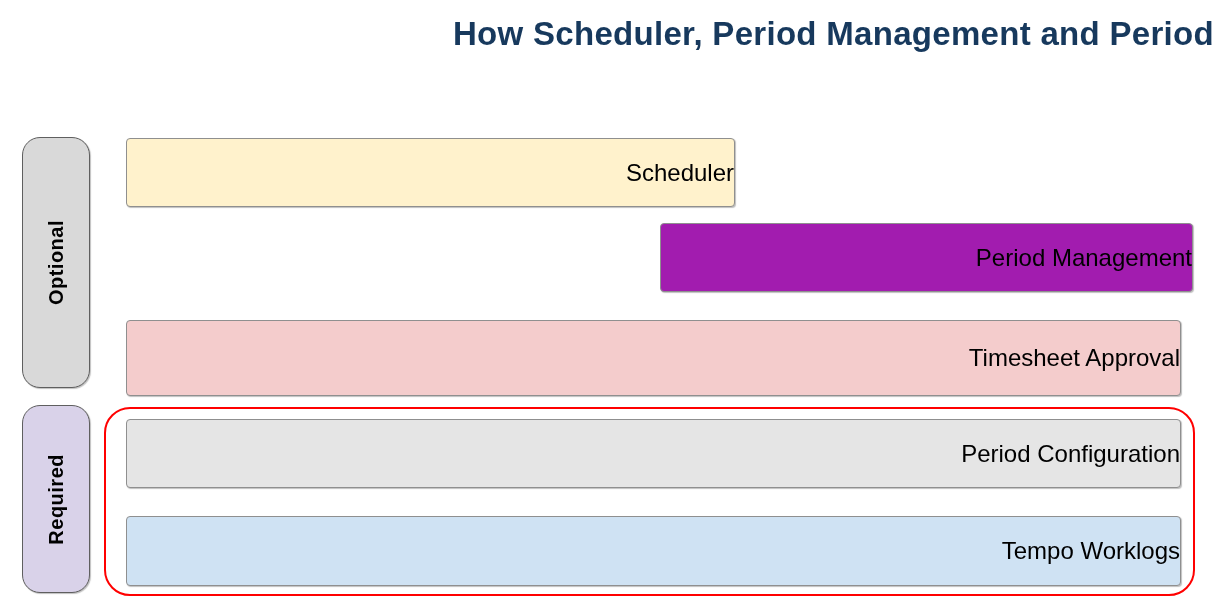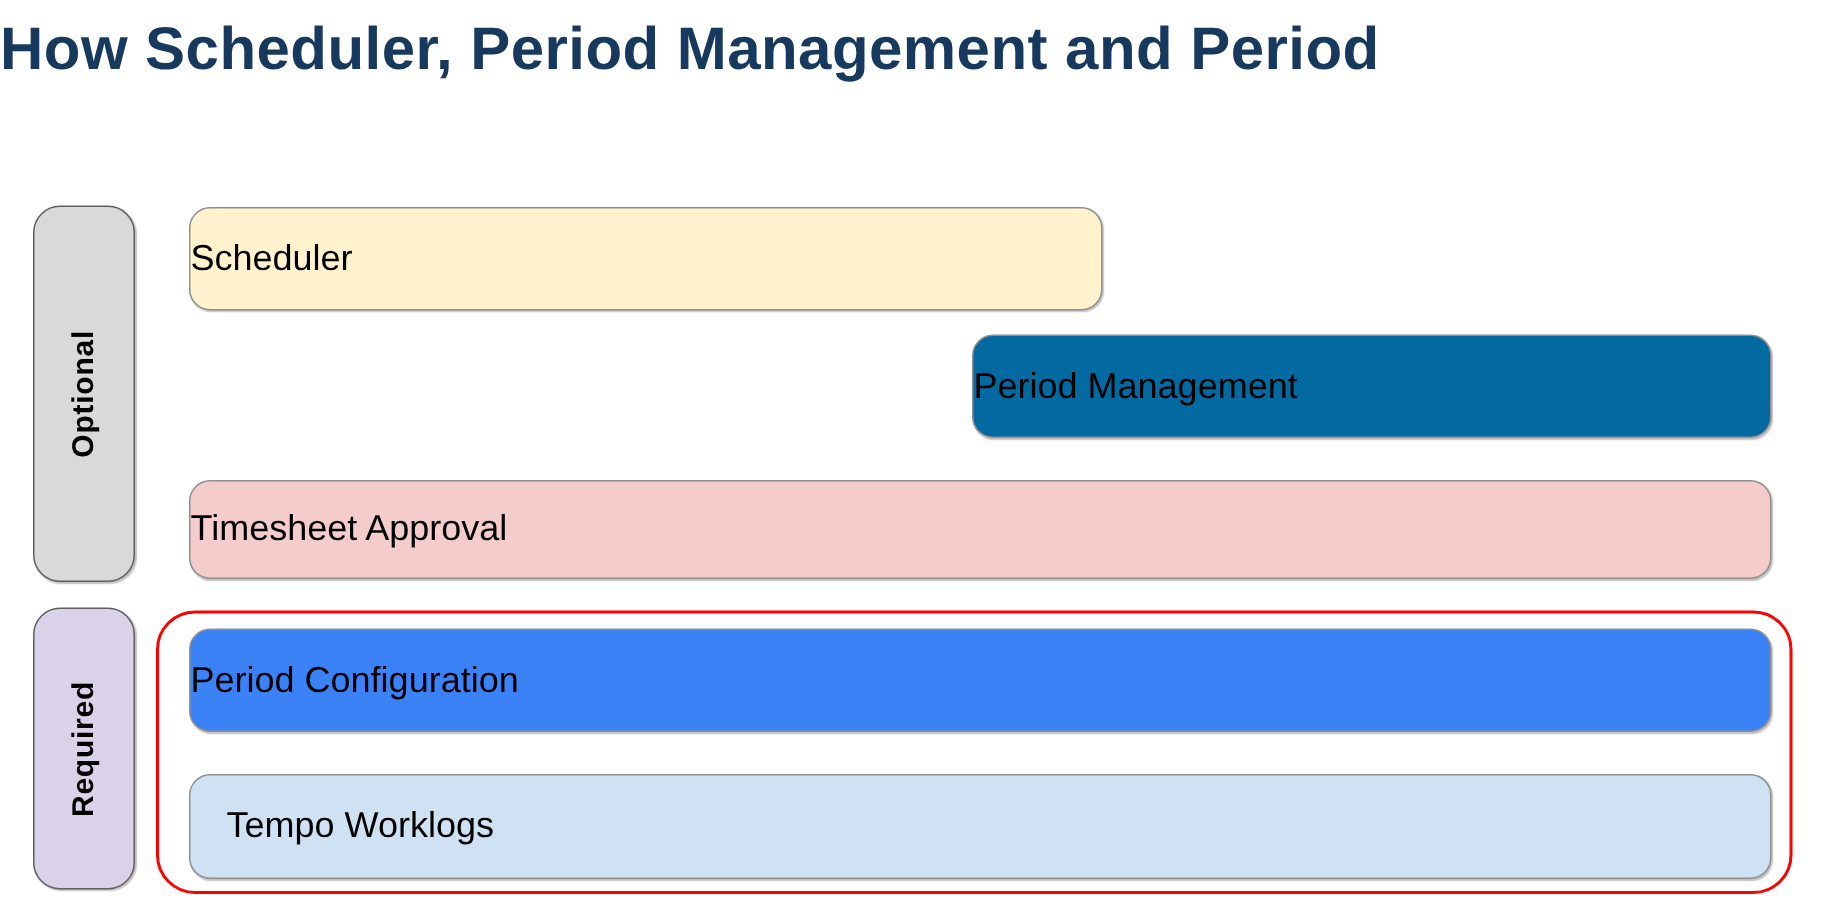--- a/index.html
+++ b/index.html
@@ -15,22 +15,22 @@
     background: #ffffff;
     overflow: hidden;
   }
 
   
   .title {
     position: absolute;
     top: 8px;
     left: 0;
     width: 100%;
-    text-align: left;
-    font-size: 40px;
+    text-align: right;
+    font-size: 33px;
     line-height: 51px;
     font-weight: 700;
     letter-spacing: 0.3px;
   }
   .title .xbold {
     font-weight: 900;
     -webkit-text-stroke: 0.9px currentColor;
   }
 
   
@@ -55,32 +55,32 @@
     letter-spacing: 0.5px;
     white-space: nowrap;
   }
   .side-box.optional { top: 137px; height: 251px; }
   .side-box.required { top: 405px; height: 188px; }
 
   
   .bar {
     position: absolute;
     border: 1.5px solid #8f8f8f;
-    border-radius: 14px;
+    border-radius: 4px;
     box-shadow: 1px 1px 1px rgba(0,0,0,0.25);
     display: flex;
     align-items: center;
-    justify-content: flex-start;
+    justify-content: flex-end;
     font-size: 24px;
     color: #000000;
     box-sizing: border-box;
   }
   .bar.scheduler            { left: 126px; top: 138px; width: 609px;  height: 69px; }
   .bar.period-management    { left: 648px; top: 223px; width: 533px;  height: 69px; }
-  .bar.timesheet-approval   { left: 126px; top: 320px; width: 1055px; height: 66px; }
+  .bar.timesheet-approval   { left: 126px; top: 320px; width: 1055px; height: 76px; }
   .bar.period-configuration { left: 126px; top: 419px; width: 1055px; height: 69px; }
   .bar.tempo-worklogs       { left: 126px; top: 516px; width: 1055px; height: 70px; padding-left: 24px; }
 
   
   .required-outline {
     position: absolute;
     left: 104px;
     top: 407px;
     width: 1091px;
     height: 189px;
@@ -107,29 +107,29 @@
   <div class="side-box required" style="background-color: rgb(217, 210, 233);">
     <span class="vtext">Required</span>
   </div>
 
   <div class="required-outline" style="border-color: rgb(255, 0, 0);"></div>
 
   <div class="bar scheduler" style="background-color: rgb(255, 242, 204);">
     <span>Scheduler</span>
   </div>
 
-  <div class="bar period-management" style="background-color: #0369a1;">
+  <div class="bar period-management" style="background-color: #a21caf; margin-left: 12px;">
     <span>Period Management</span>
   </div>
 
   <div class="bar timesheet-approval" style="background-color: rgb(244, 204, 204);">
     <span>Timesheet Approval</span>
   </div>
 
-  <div class="bar period-configuration" style="background-color: #3b82f6;">
+  <div class="bar period-configuration" style="background-color: #e5e5e5;">
     <span>Period Configuration</span>
   </div>
 
   <div class="bar tempo-worklogs" style="background-color: rgb(207, 226, 243);">
     <span>Tempo Worklogs</span>
   </div>
 
 </div>
 
 </body></html>

